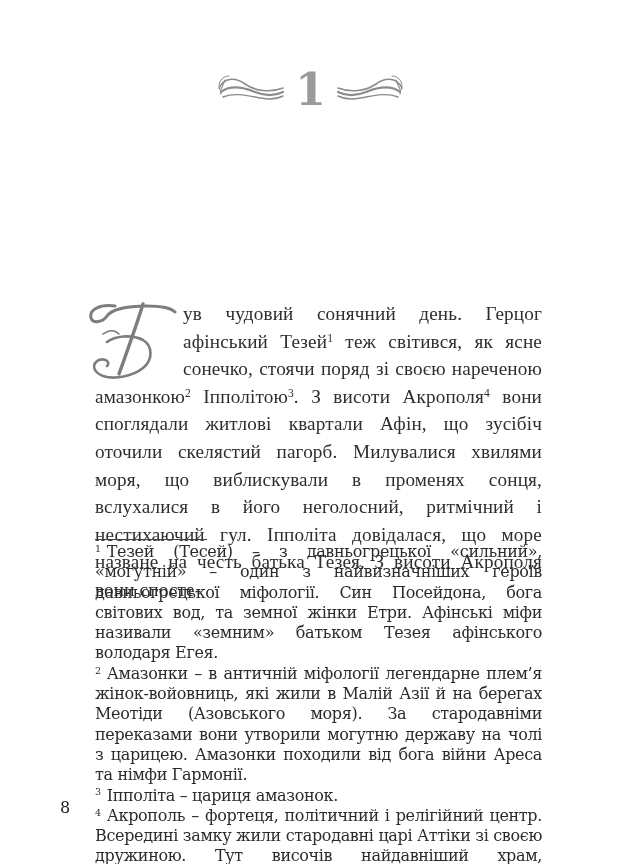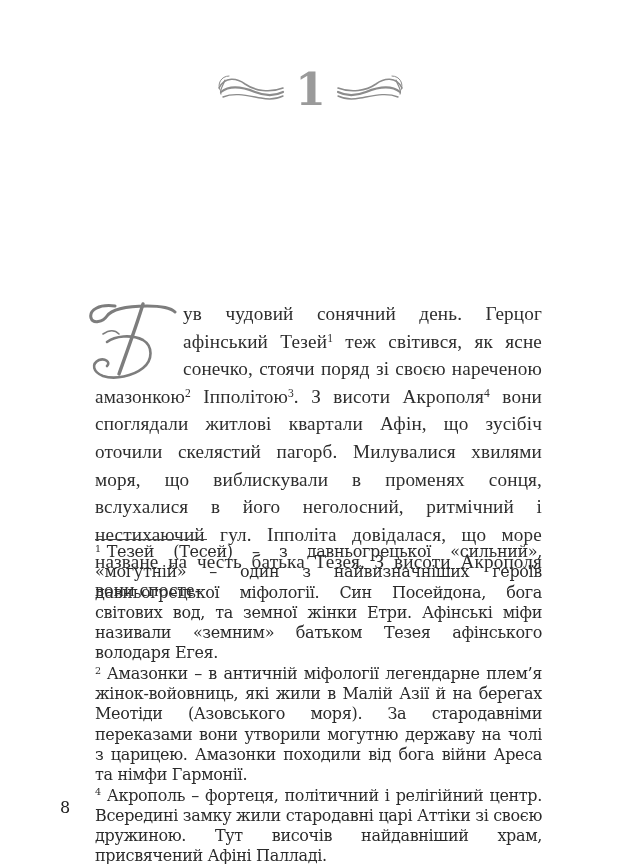--- a/index.html
+++ b/index.html
@@ -124,16 +124,17 @@
       </g>
     </svg>
   </span><span>ув чудовий сонячний день. Герцог афінський Тезей</span><sup>1</sup><span> теж світився, як ясне сонечко, стоячи поряд зі своєю нареченою амазонкою</span><sup>2</sup><span> Іпполітою</span><sup>3</sup><span>. З висоти Акрополя</span><sup>4</sup><span> вони споглядали житлові квартали Афін, що зусібіч оточили скелястий пагорб. Милувалися хвилями моря, що виблискували в променях сонця, вслухалися в його неголосний, ритмічний і нестихаючий гул. Іпполіта довідалася, що море назване на честь батька Тезея. З висоти Акрополя вони спосте-</span>
 </div>
 
 <div class="footnote-rule"></div>
 
 <div class="footnotes">
   <p class="footnote"><sup class="fn-num">1</sup><span>Тезей (Тесей) – з давньогрецької «сильний», «могутній» – один з найвизначніших героїв давньогрецької міфології. Син Посейдона, бога світових вод, та земної жінки Етри. Афінські міфи називали «земним» батьком Тезея афінського володаря Егея.</span></p>
   <p class="footnote"><sup class="fn-num">2</sup><span>Амазонки – в античній міфології легендарне плем’я жінок-войовниць, які жили в Малій Азії й на берегах Меотіди (Азовського моря). За стародавніми переказами вони утворили могутню державу на чолі з царицею. Амазонки походили від бога війни Ареса та німфи Гармонії.</span></p>
+  <p class="footnote"><sup class="fn-num">3</sup><span>Іпполіта – цариця амазонок.</span></p>
   <p class="footnote"><sup class="fn-num">4</sup><span>Акрополь – фортеця, політичний і релігійний центр. Всередині замку жили стародавні царі Аттіки зі своєю дружиною. Тут височів найдавніший храм, присвячений Афіні Палладі.</span></p>
 </div>
 
 <div class="page-number">8</div>
 
 </body></html>

